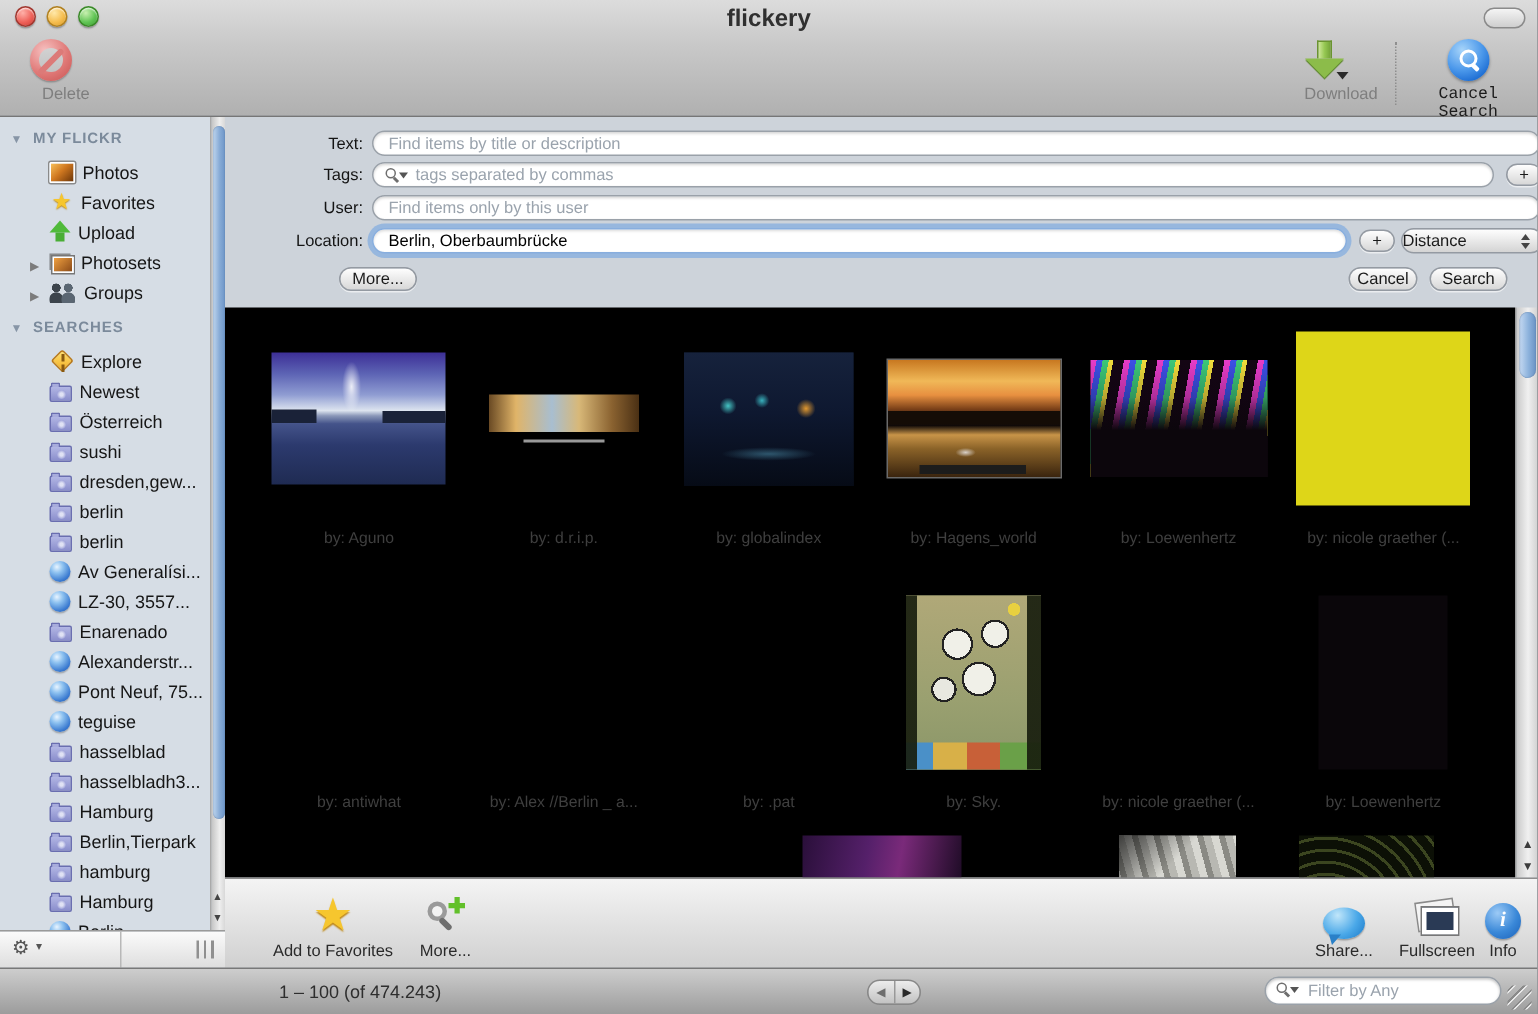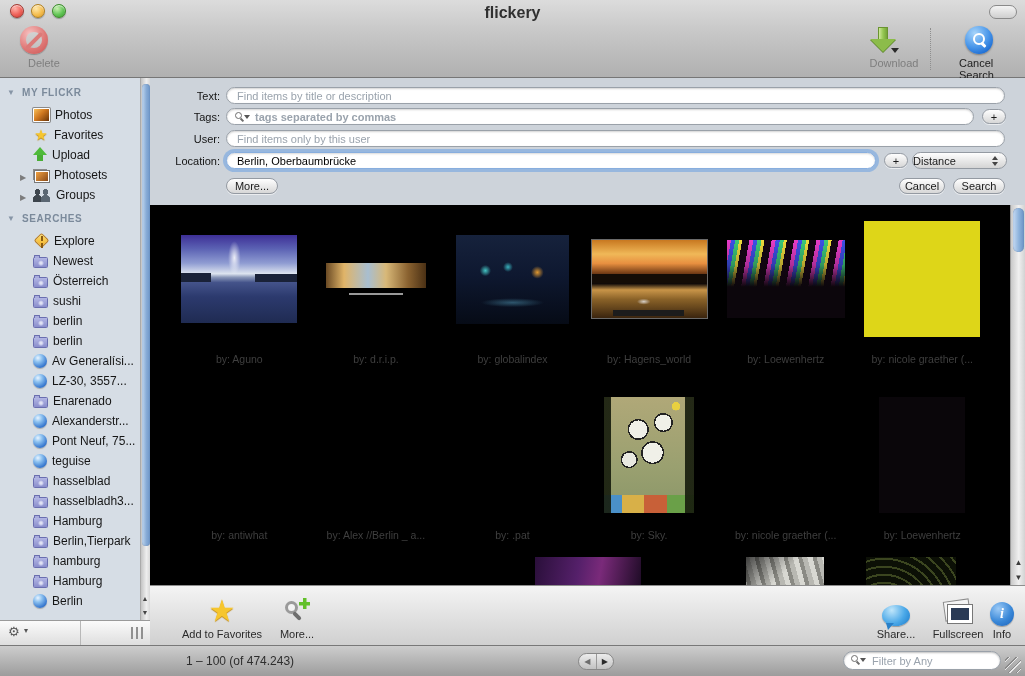--- a/index.html
+++ b/index.html
@@ -88,21 +88,21 @@
   .sb-bottombar{position:absolute;left:0;bottom:0;width:150px;height:25px;border-top:1px solid #9a9a9a;
     background:linear-gradient(#fbfbfb,#dedede);box-sizing:border-box;}
   .sb-gear{position:absolute;left:8px;top:3px;font-size:13px;color:#555;}
   .sb-gear-arrow{position:absolute;left:24px;top:5px;font-size:8px;color:#555;}
   .sb-div{position:absolute;left:80px;top:0;height:24px;border-left:1px solid #b8b8b8;}
   .sb-grip{position:absolute;right:6px;top:6px;width:13px;height:12px;
     background:repeating-linear-gradient(90deg,#909090 0 1.5px,rgba(0,0,0,0) 1.5px 5px);}
   
   .main{position:absolute;left:150px;top:78px;width:875px;height:567px;}
   .form{position:absolute;left:0;top:0;width:875px;height:127px;background:#cdd3da;}
-  .frow{position:absolute;height:18px;}
+  .frow{position:absolute;height:18px;margin-left:22px;}
   .flabel{position:absolute;width:70px;text-align:right;font-size:11px;color:#141414;top:3px;left:0;}
   .pill{position:absolute;height:17px;border-radius:9px;border:1px solid #9aa1a9;background:#fff;box-sizing:border-box;
     font-size:11px;color:#000;padding:0 10px;outline:none;box-shadow:inset 0 1px 2px rgba(0,0,0,.18);}
   .pill::placeholder{color:#9aa3ad;}
   .focused{border:1px solid #88aede;box-shadow:0 0 0 3px rgba(115,165,225,.6),inset 0 1px 2px rgba(0,0,0,.15);}
   .mag{position:absolute;width:16px;height:12px;}
   .mag::before{content:"";position:absolute;left:0;top:0;width:7px;height:7px;border:1.8px solid #6e6e6e;border-radius:50%;box-sizing:border-box;}
   .mag::after{content:"";position:absolute;left:5.5px;top:5.5px;width:1.8px;height:4px;background:#6e6e6e;transform:rotate(-45deg);}
   .mag .dd{position:absolute;left:9px;top:3px;width:0;height:0;border-left:3.5px solid transparent;border-right:3.5px solid transparent;border-top:4px solid #555;}
   .btn{position:absolute;border-radius:9px;border:1px solid #949aa2;background:linear-gradient(#fefefe,#d7d7d7);
@@ -277,21 +277,21 @@
 
     <div class="tbitem" style="left:851px;width:66px;">
       <span class="ic-download">
         <span class="stem"></span>
           <span class="head"></span>
           <span class="dd"></span>
       </span>
       <span class="tblabel dim">Download</span>
     </div>
     <div class="tbsep"></div>
-    <div class="tbitem" style="left:939px;width:80px;">
+    <div class="tbitem" style="left:939px;width:80px;font-family:Liberation Mono, monospace;">
       <span class="ic-orb"></span>
       <span class="tblabel">Cancel Search</span>
     </div>
   </div>
 
   <div class="sidebar">
     <div class="sblist">
       <div class="sb-header">
         <span class="disc">▼</span>
         <span>MY FLICKR</span>
@@ -334,20 +334,24 @@
       <div class="sb-row">
         <span class="ic ic-folder"></span>
         <span class="lbl">Österreich</span>
       </div>
       <div class="sb-row">
         <span class="ic ic-folder"></span>
         <span class="lbl">sushi</span>
       </div>
       <div class="sb-row">
         <span class="ic ic-folder"></span>
+        <span class="lbl">dresden,gew...</span>
+      </div>
+      <div class="sb-row">
+        <span class="ic ic-folder"></span>
         <span class="lbl">berlin</span>
       </div>
       <div class="sb-row">
         <span class="ic ic-folder"></span>
         <span class="lbl">berlin</span>
       </div>
       <div class="sb-row">
         <span class="ic ic-globe"></span>
         <span class="lbl">Av Generalísi...</span>
       </div>
@@ -419,21 +423,21 @@
 
   <div class="main">
 
     <div class="form">
       <div class="frow" style="top:9px;left:0;right:0;">
         <label class="flabel">Text:</label>
         <input class="pill" style="left: 76px; top: 0px; width: 779px;" placeholder="Find items by title or description">
       </div>
       <div class="frow" style="top:30px;left:0;right:0;">
         <label class="flabel">Tags:</label>
-        <input class="pill" style="left: 76px; top: 0px; width: 748px; padding-left: 28px; font-weight: bold;" placeholder="tags separated by commas">
+        <input class="pill" style="left: 76px; top: 0px; width: 748px; padding-left: 28px;" placeholder="tags separated by commas">
         <span class="mag" style="left:85px;top:4px;">
             <span class="dd"></span>
           </span>
         <div class="btn" style="left:832px;top:1px;width:24px;height:15px;">
           <span>+</span>
         </div>
       </div>
       <div class="frow" style="top:52px;left:0;right:0;">
         <label class="flabel">User:</label>
         <input class="pill" style="left: 76px; top: 0px; width: 779px;" placeholder="Find items only by this user">

